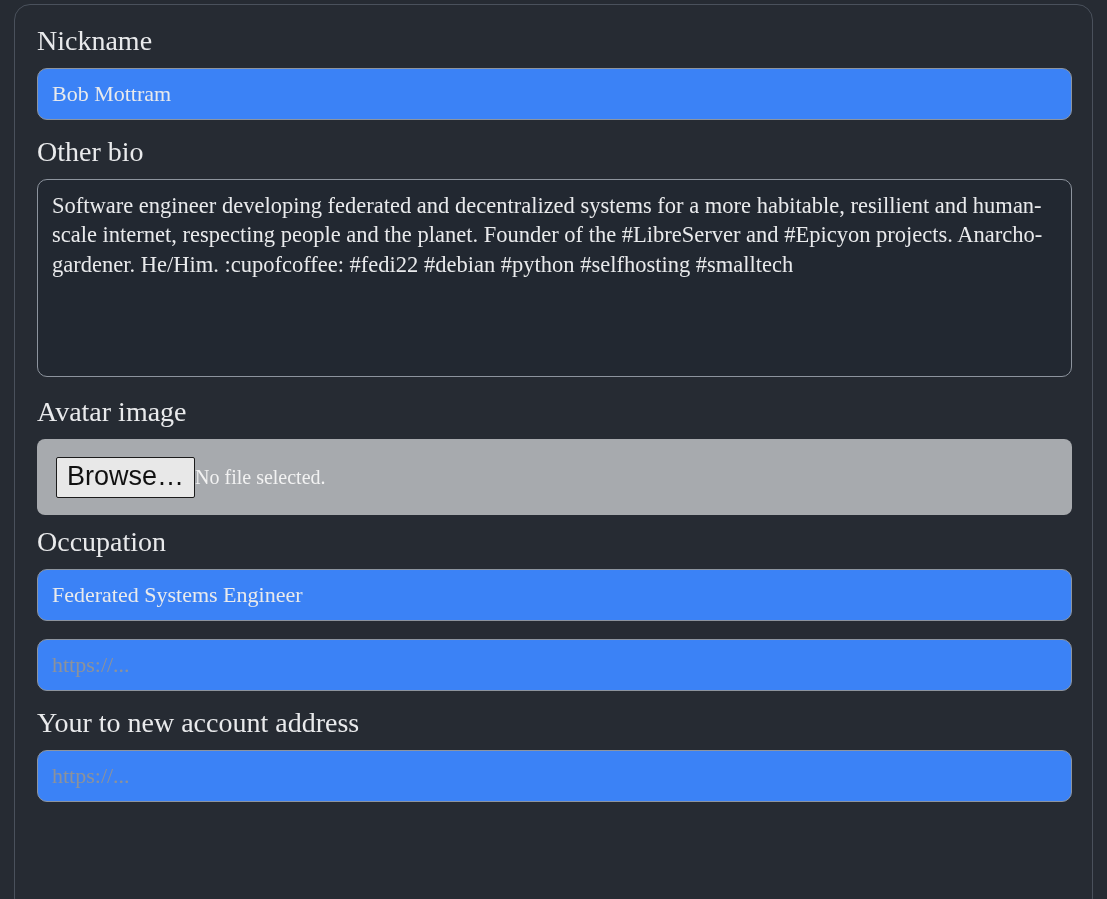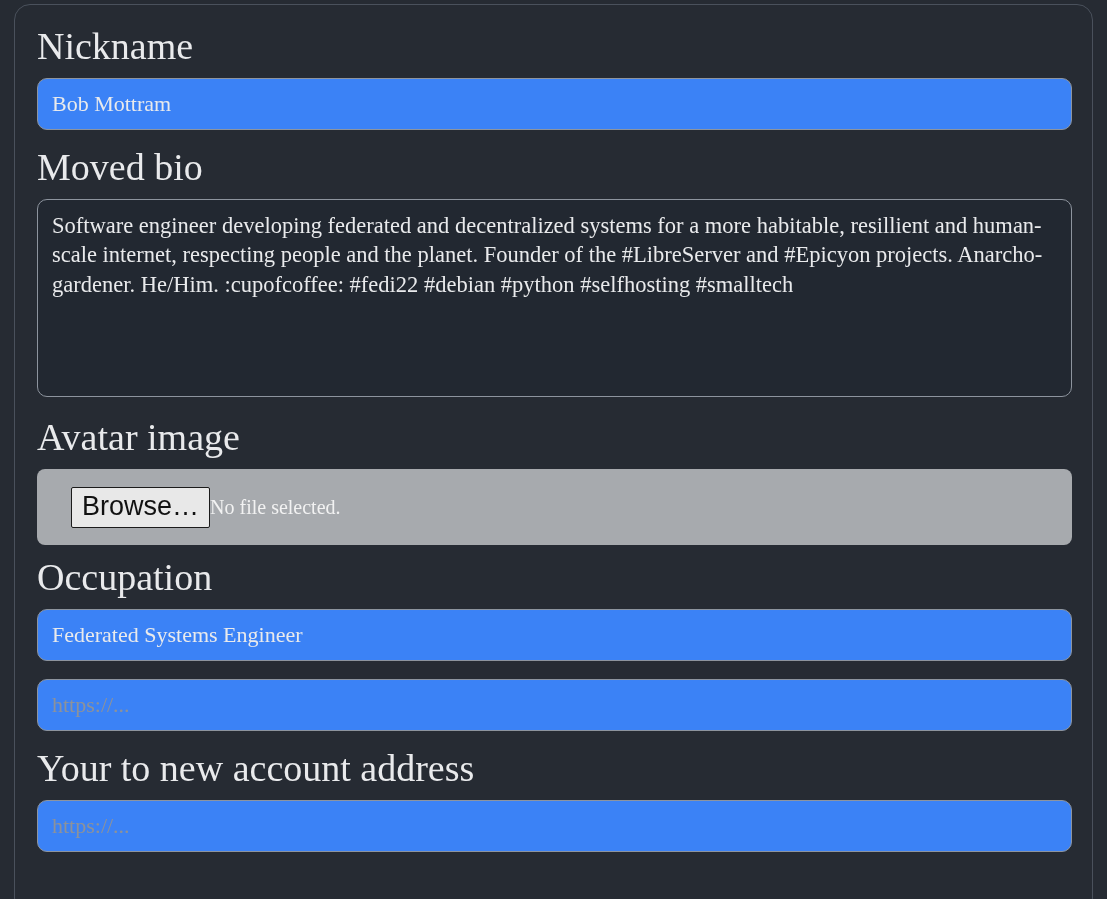--- a/index.html
+++ b/index.html
@@ -24,21 +24,21 @@
     top: 4px;
     width: 1079px;
     height: 910px;
     border: 1px solid #4a515c;
     border-radius: 16px;
     background: #262b33;
     padding: 22px 22px 0 22px;
   }
   .field-label {
     color: #e9eaec;
-    font-size: 38px;
+    font-size: 28px;
     line-height: 1.0;
     margin: 0 0 13px 0;
     font-family: "Liberation Serif", serif;
     font-weight: 400;
   }
   .text-input {
     display: block;
     width: 1035px;
     height: 52px;
     background: #3b82f6;
@@ -70,21 +70,21 @@
     outline: none;
     overflow: hidden;
   }
   .file-row {
     width: 1035px;
     height: 76px;
     background: #a7aaae;
     border-radius: 8px;
     display: flex;
     align-items: center;
-    padding-left: 34px;
+    padding-left: 19px;
   }
   .browse-btn {
     background: #e8e8e8;
     border: 1px solid #1b1b1b;
     border-radius: 2px;
     color: #111;
     font-size: 27px;
     font-family: "Liberation Sans", sans-serif;
     line-height: 1;
     padding: 5px 10px 7px 10px;
@@ -104,21 +104,21 @@
 <body>
 
 <div id="app">
   <div class="panel">
 
     <div class="field-label">Nickname</div>
     <input class="text-input" type="text" value="Bob Mottram" style="">
 
     <div class="gap-md"></div>
 
-    <div class="field-label">Moved bio</div>
+    <div class="field-label">Other bio</div>
     <textarea class="bio-area" style="">Software engineer developing federated and decentralized systems for a more habitable, resillient and human-scale internet, respecting people and the planet. Founder of the #LibreServer and #Epicyon projects. Anarcho-gardener. He/Him. :cupofcoffee: #fedi22 #debian #python #selfhosting #smalltech</textarea>
 
     <div class="gap-lg"></div>
 
     <div class="field-label">Avatar image</div>
     <div class="file-row">
       <button class="browse-btn">Browse…</button>
       <span class="file-status">No file selected.</span>
     </div>
 

